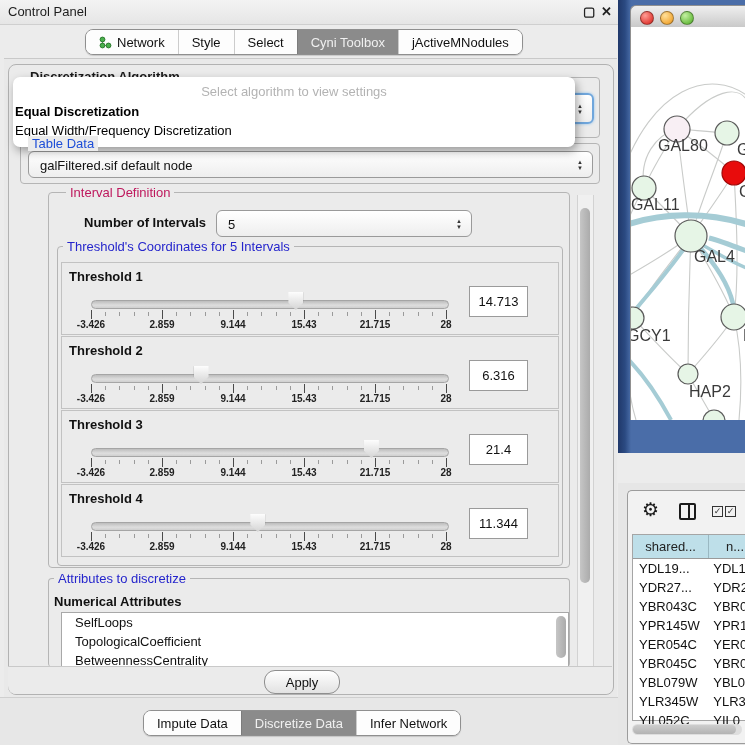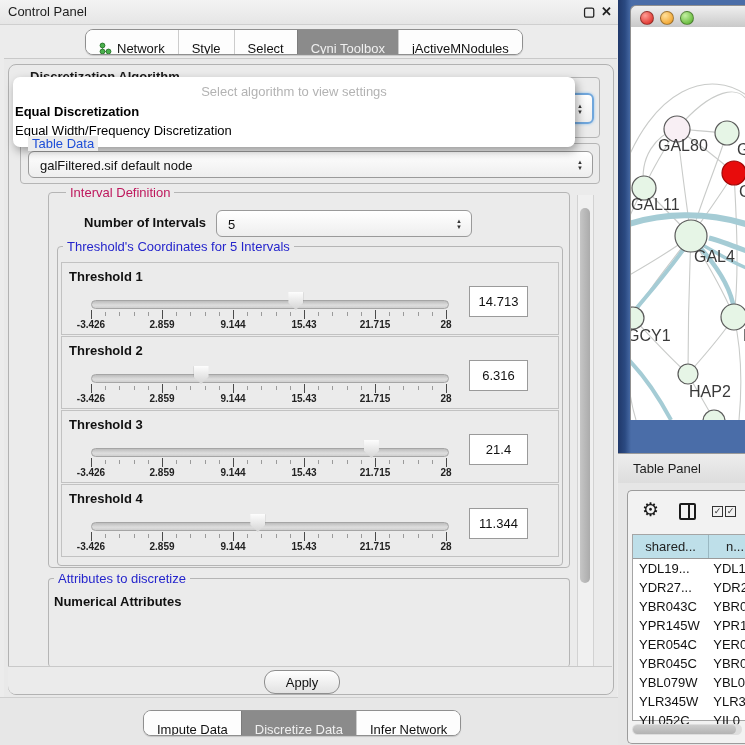--- a/index.html
+++ b/index.html
@@ -9,21 +9,21 @@
   .abs{position:absolute;}
   
   #titlebar{left:0;top:0;width:618px;height:24px;background:linear-gradient(#f3f3f3,#e6e6e6);
             border-bottom:1px solid #cfcfcf;}
   #titlebar .t{position:absolute;left:8px;top:4px;font-size:13px;color:#1d1d1d;}
   .winbtn{position:absolute;top:4px;font-size:13px;color:#222;font-weight:bold;cursor:default;}
   #tabbar{left:0;top:25px;width:618px;height:33px;background:#ececec;}
   .pillgroup{position:absolute;display:flex;border:1px solid #8f8f8f;border-radius:8px;
              overflow:hidden;background:#fff;height:24px;align-items:stretch;
              box-shadow:0 1px 1px rgba(0,0,0,.15);}
-  .pillgroup .seg{display:flex;align-items:center;gap:5px;padding:18px 13px;font-size:13px;
+  .pillgroup .seg{display:flex;align-items:center;gap:5px;padding:6px 13px;font-size:13px;
                   color:#111;background:#fdfdfd;border-left:1px solid #cccccc;white-space:nowrap;}
   .pillgroup .seg:first-child{border-left:none;}
   .pillgroup .seg.sel{background:#8b8b8b;color:#f0f0f0;border-left:1px solid #7c7c7c;}
   #main-frame{left:4px;top:58px;width:613px;height:639px;background:#e9e9e9;
               border-top:1px solid #c9c9c9;}
   #inner-panel{left:8px;top:64px;width:604px;height:629px;border:1px solid #b2b2b2;
                border-radius:8px;background:#ebebeb;}
   
   .group{position:absolute;border:1px solid #b5b5b5;border-radius:4px;}
   .group-label{position:absolute;font-size:13px;background:#ebebeb;padding:0 4px;white-space:nowrap;}
@@ -353,20 +353,26 @@
       </div>
     </div>
 
   <div class="abs" style="left:577px;top:195px;width:15px;height:497px;background:#f0f0f0;border-left:1px solid #d2d2d2;border-right:1px solid #d2d2d2;">
     <div class="vscroll-thumb" style="left:2px;top:13px;width:10px;height:375px;"></div>
   </div>
 
   <div class="group" style="left:48px;top:578px;width:520px;height:88px;border-bottom:none;"></div>
   <div class="group-label" id="attr-title" style="left: 54px; top: 571px; color: rgb(37, 37, 204);">Attributes to discretize</div>
   <div class="abs" style="left:54px;top:594px;font-size:13px;font-weight:bold;color:#111;">Numerical Attributes</div>
+  <div class="abs" id="attr-list">
+    <div class="vscroll-thumb" style="right:2px;top:3px;width:10px;height:42px;"></div>
+  <div class="attr-item">SelfLoops</div>
+      <div class="attr-item">TopologicalCoefficient</div>
+      <div class="attr-item">BetweennessCentrality</div>
+    </div>
 
   <div class="abs" style="left:8px;top:666px;width:604px;height:27px;background:#ebebeb;border-top:1px solid #c9c9c9;border-radius:0 0 8px 8px;"></div>
   <div class="push-btn" style="left:264px;top:670px;width:74px;height:22px;">Apply</div>
 
   <div class="abs" style="left:0px;top:697px;width:618px;height:48px;background:#e7e7e7;border-top:1px solid #cfcfcf;">
     <div class="pillgroup" style="left:143px;top:12px;" id="bottom-tab-group">
         <div class="seg">
           <span>Impute Data</span>
         </div>
         <div class="seg sel">
@@ -428,23 +434,20 @@
           <text x="-4" y="314" class="netlabel">GCY1</text>
           <circle cx="103" cy="290" r="13" fill="#e6f5e6" stroke="#5a5a5a" stroke-width="1.2"></circle>
           <text x="112" y="314" class="netlabel">H</text>
           <circle cx="57" cy="347" r="10" fill="#e6f5e6" stroke="#5a5a5a" stroke-width="1.2"></circle>
           <text x="58" y="370" class="netlabel">HAP2</text>
           <circle cx="83" cy="394" r="11" fill="#e6f5e6" stroke="#5a5a5a" stroke-width="1.2"></circle>
         </svg>
     </div>
   </div>
 
-  <div class="abs" id="tp-bar">
-    <span class="t">Table Panel</span>
-  </div>
   <div class="abs" id="tp-area"></div>
   <div class="abs" id="table-frame">
     <span class="gear" style="left:14px;top:9px;">⚙</span>
     <span class="colicon" style="left:51px;top:12px;"></span>
     <span class="chk" style="left:84px;top:15px;">✓</span>
     <span class="chk" style="left:97px;top:15px;">✓</span>
     <div id="tp-list">
       <div class="tp-header" id="tp-header">
           <div class="tp-hcell" style="width: 76px;">shared...</div>
           <div class="tp-hcell" style="width: 35px; justify-content: flex-end; padding-right: 2px;">n...</div>

